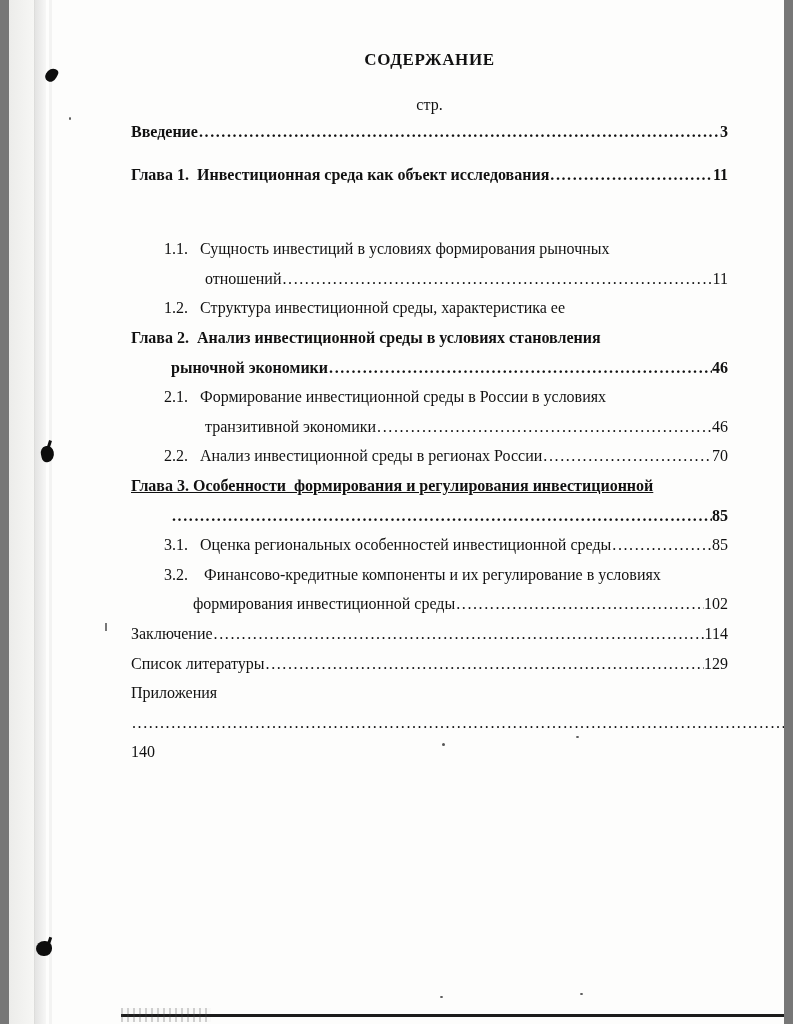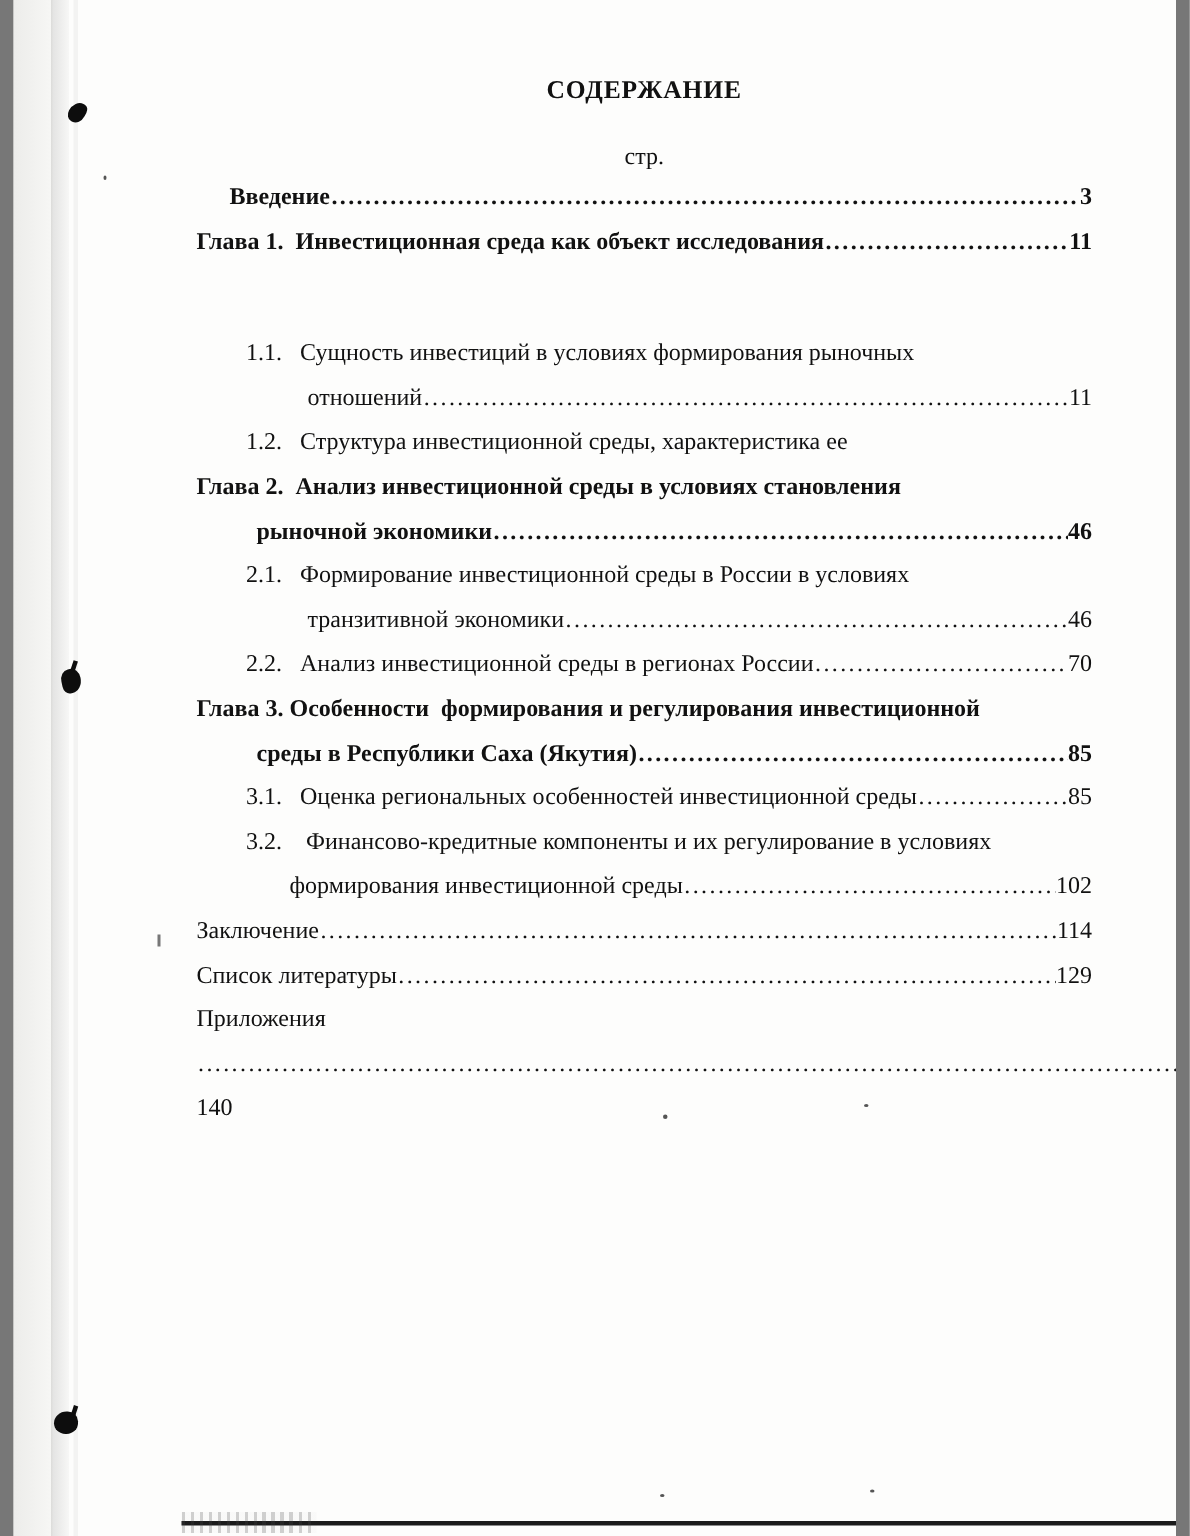--- a/index.html
+++ b/index.html
@@ -73,21 +73,21 @@
   }
   .toc-list { width: 100%; }
   .toc-entry {
     display: flex;
     align-items: baseline;
     font-size: 16px;
     line-height: 29.6px;
     white-space: nowrap;
   }
   .toc-entry.bold { font-weight: bold; }
-  .toc-entry:nth-child(2) { }  
+  .toc-entry:nth-child(2) { margin-top: 13px; }  
   .toc-entry:nth-child(3) { margin-top: 4px; }
   .entry-text { white-space: pre; }
   .dot-leader {
     flex: 1;
     overflow: hidden;
     white-space: nowrap;
     visibility: hidden;
     padding: 0 1px;
   }
   .dot-leader.show { visibility: visible; }
@@ -114,21 +114,21 @@
   <div class="speck speck-2"></div>
   <div class="speck speck-3"></div>
   <div class="speck speck-4"></div>
   <div class="speck speck-5"></div>
   <div class="speck speck-6"></div>
 
   <div class="content">
     <div class="doc-title">СОДЕРЖАНИЕ</div>
     <div class="page-col-label">стр.</div>
     <div class="toc-list">
-        <div class="toc-entry bold" style="padding-left: 0px; margin-left: 22px;">
+        <div class="toc-entry bold" style="padding-left: 0px;">
     <span class="entry-text">Введение</span>
     <span class="dot-leader show"></span>
     <span class="entry-page">3</span>
   </div>
         <div class="toc-entry bold" style="padding-left: 0px;">
     <span class="entry-text">Глава 1.  Инвестиционная среда как объект исследования</span>
     <span class="dot-leader show"></span>
     <span class="entry-page">11</span>
   </div>
         <div class="toc-entry" style="padding-left: 33px; margin-top: 45px;">
@@ -164,27 +164,26 @@
         <div class="toc-entry" style="padding-left: 74px;">
     <span class="entry-text">транзитивной экономики</span>
     <span class="dot-leader show"></span>
     <span class="entry-page">46</span>
   </div>
         <div class="toc-entry" style="padding-left: 33px;">
     <span class="entry-text">2.2.   Анализ инвестиционной среды в регионах России</span>
     <span class="dot-leader show"></span>
     <span class="entry-page">70</span>
   </div>
-        <div class="toc-entry bold" style="padding-left: 0px;">
+        <div class="toc-entry bold" style="padding-left: 0px; text-decoration: underline;">
     <span class="entry-text">Глава 3. Особенности  формирования и регулирования инвестиционной</span>
     <span class="dot-leader"></span>
     <span class="entry-page"></span>
   </div>
         <div class="toc-entry bold" style="padding-left: 40px;">
-    <span class="entry-text">среды в Республики Саха (Якутия)</span>
     <span class="dot-leader show"></span>
     <span class="entry-page">85</span>
   </div>
         <div class="toc-entry" style="padding-left: 33px; justify-content: space-between;">
     <span class="entry-text">3.1.   Оценка региональных особенностей инвестиционной среды</span>
     <span class="dot-leader show"></span>
     <span class="entry-page">85</span>
   </div>
         <div class="toc-entry" style="padding-left: 33px;">
     <span class="entry-text">3.2.    Финансово-кредитные компоненты и их регулирование в условиях</span>

